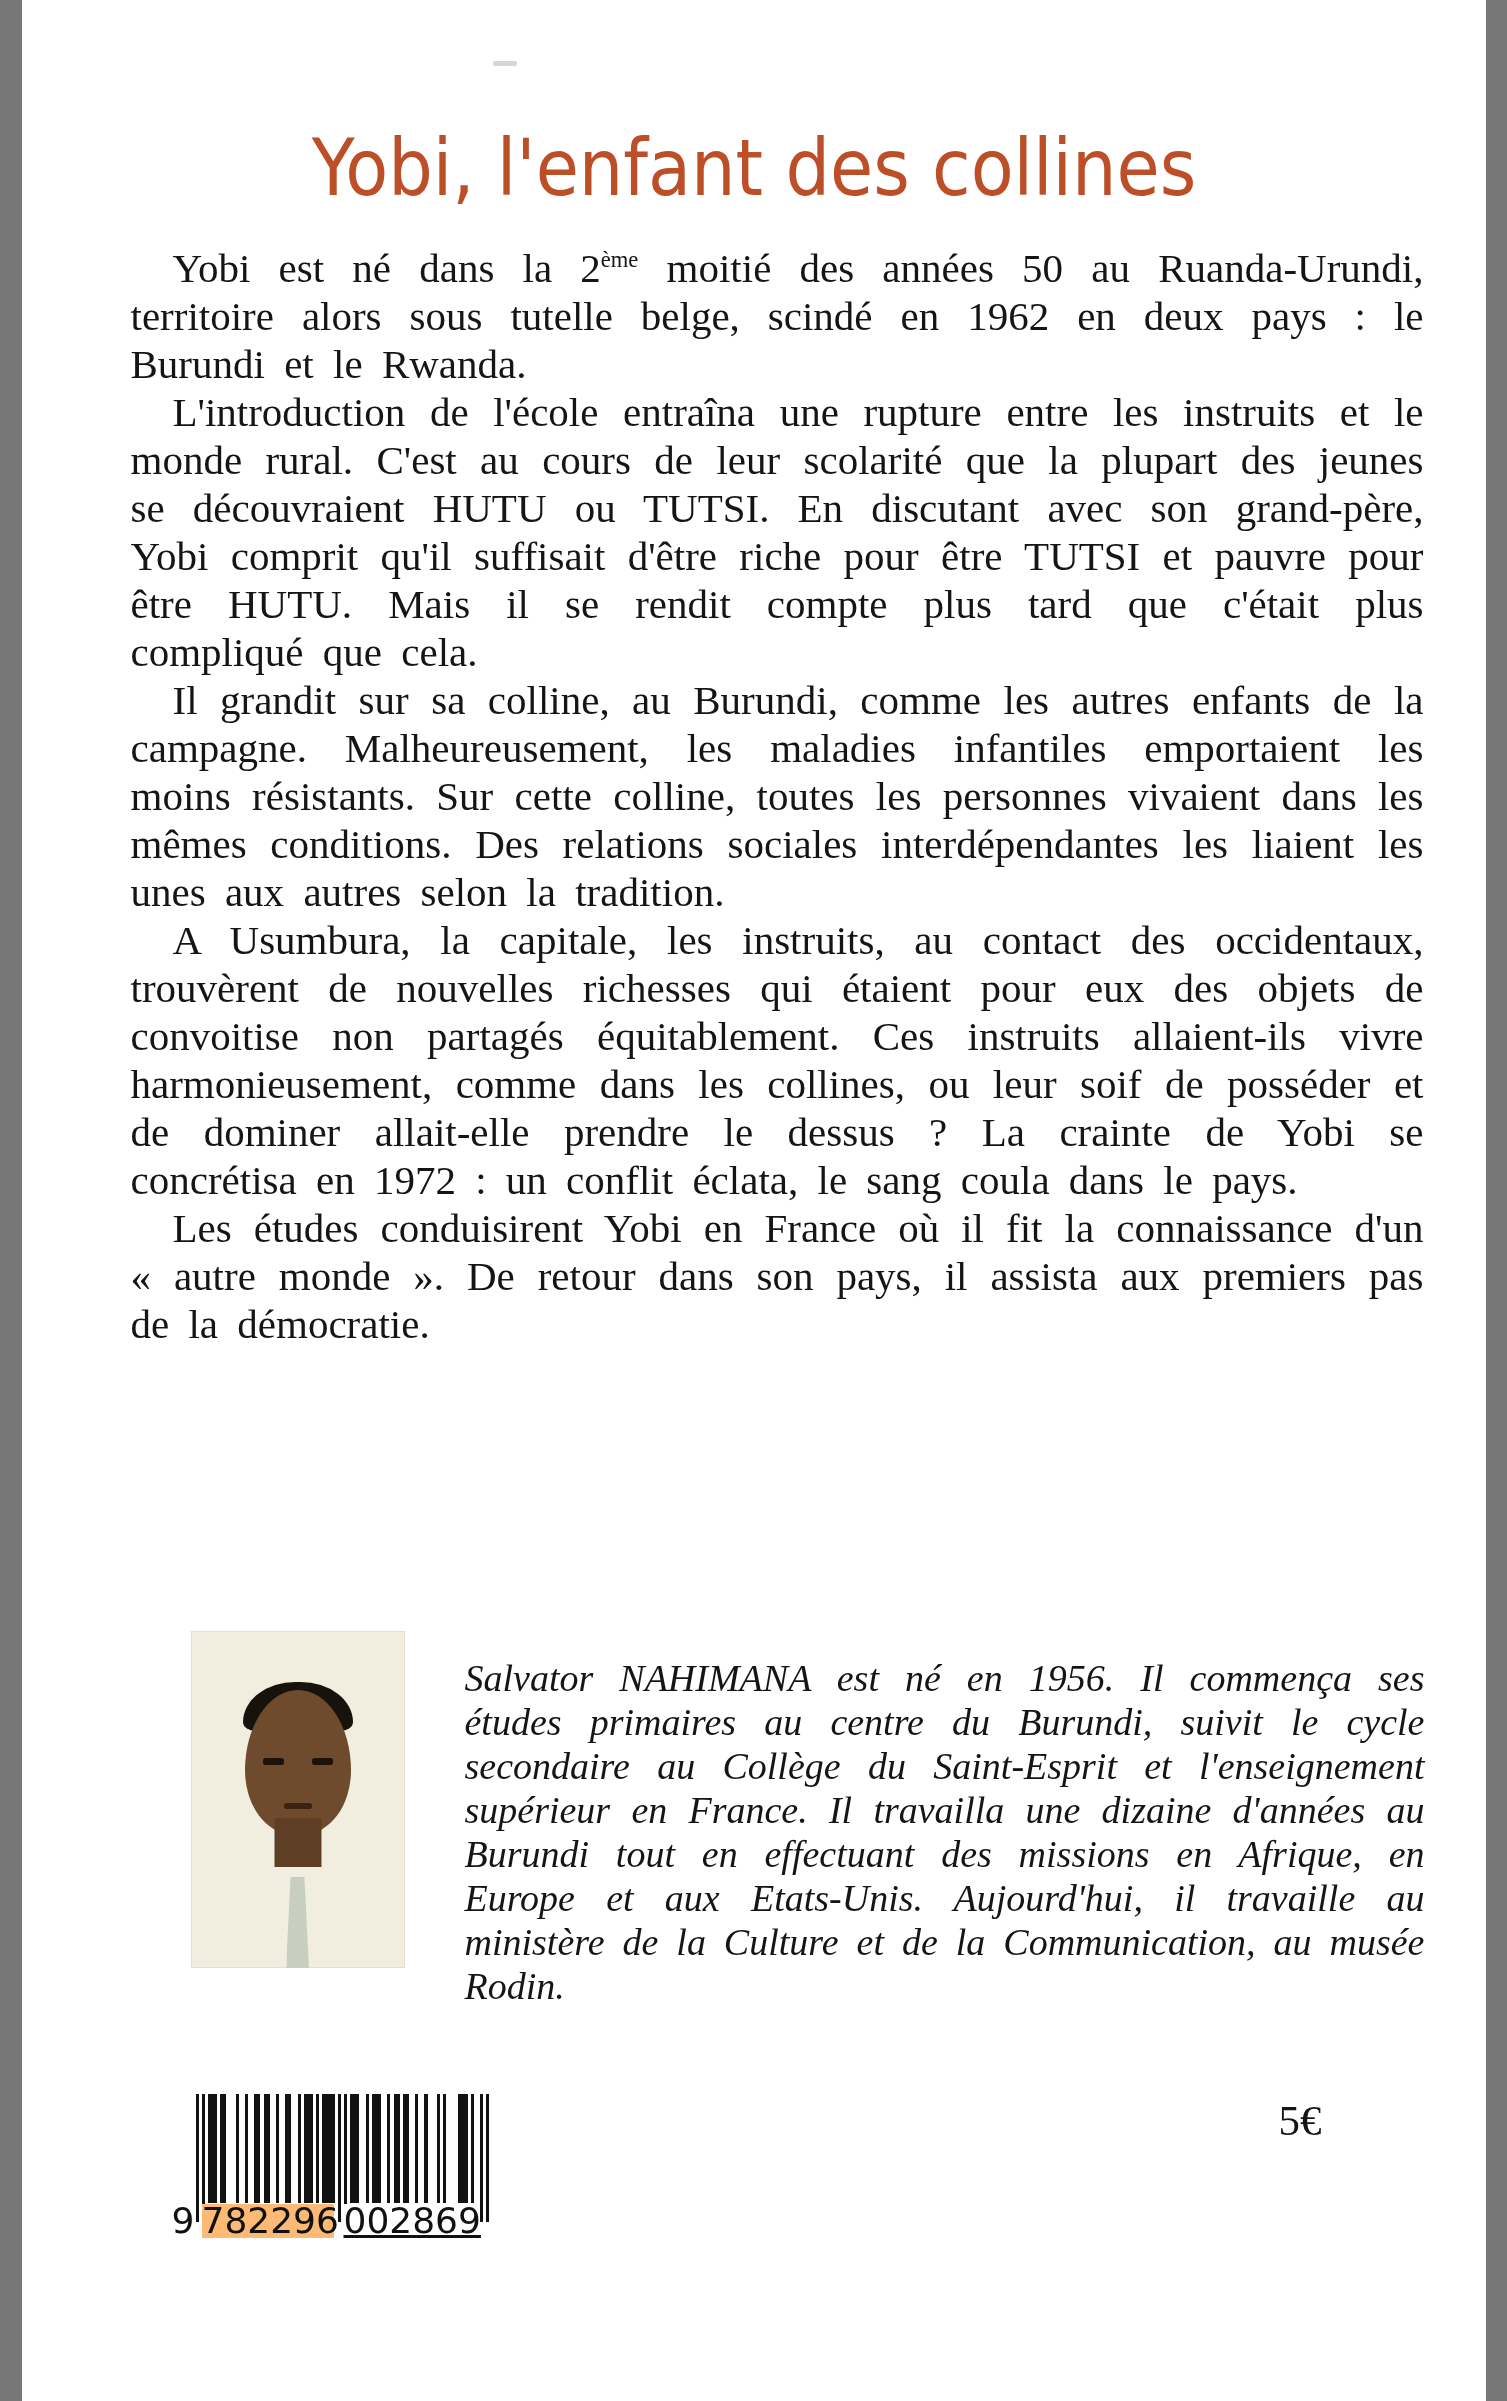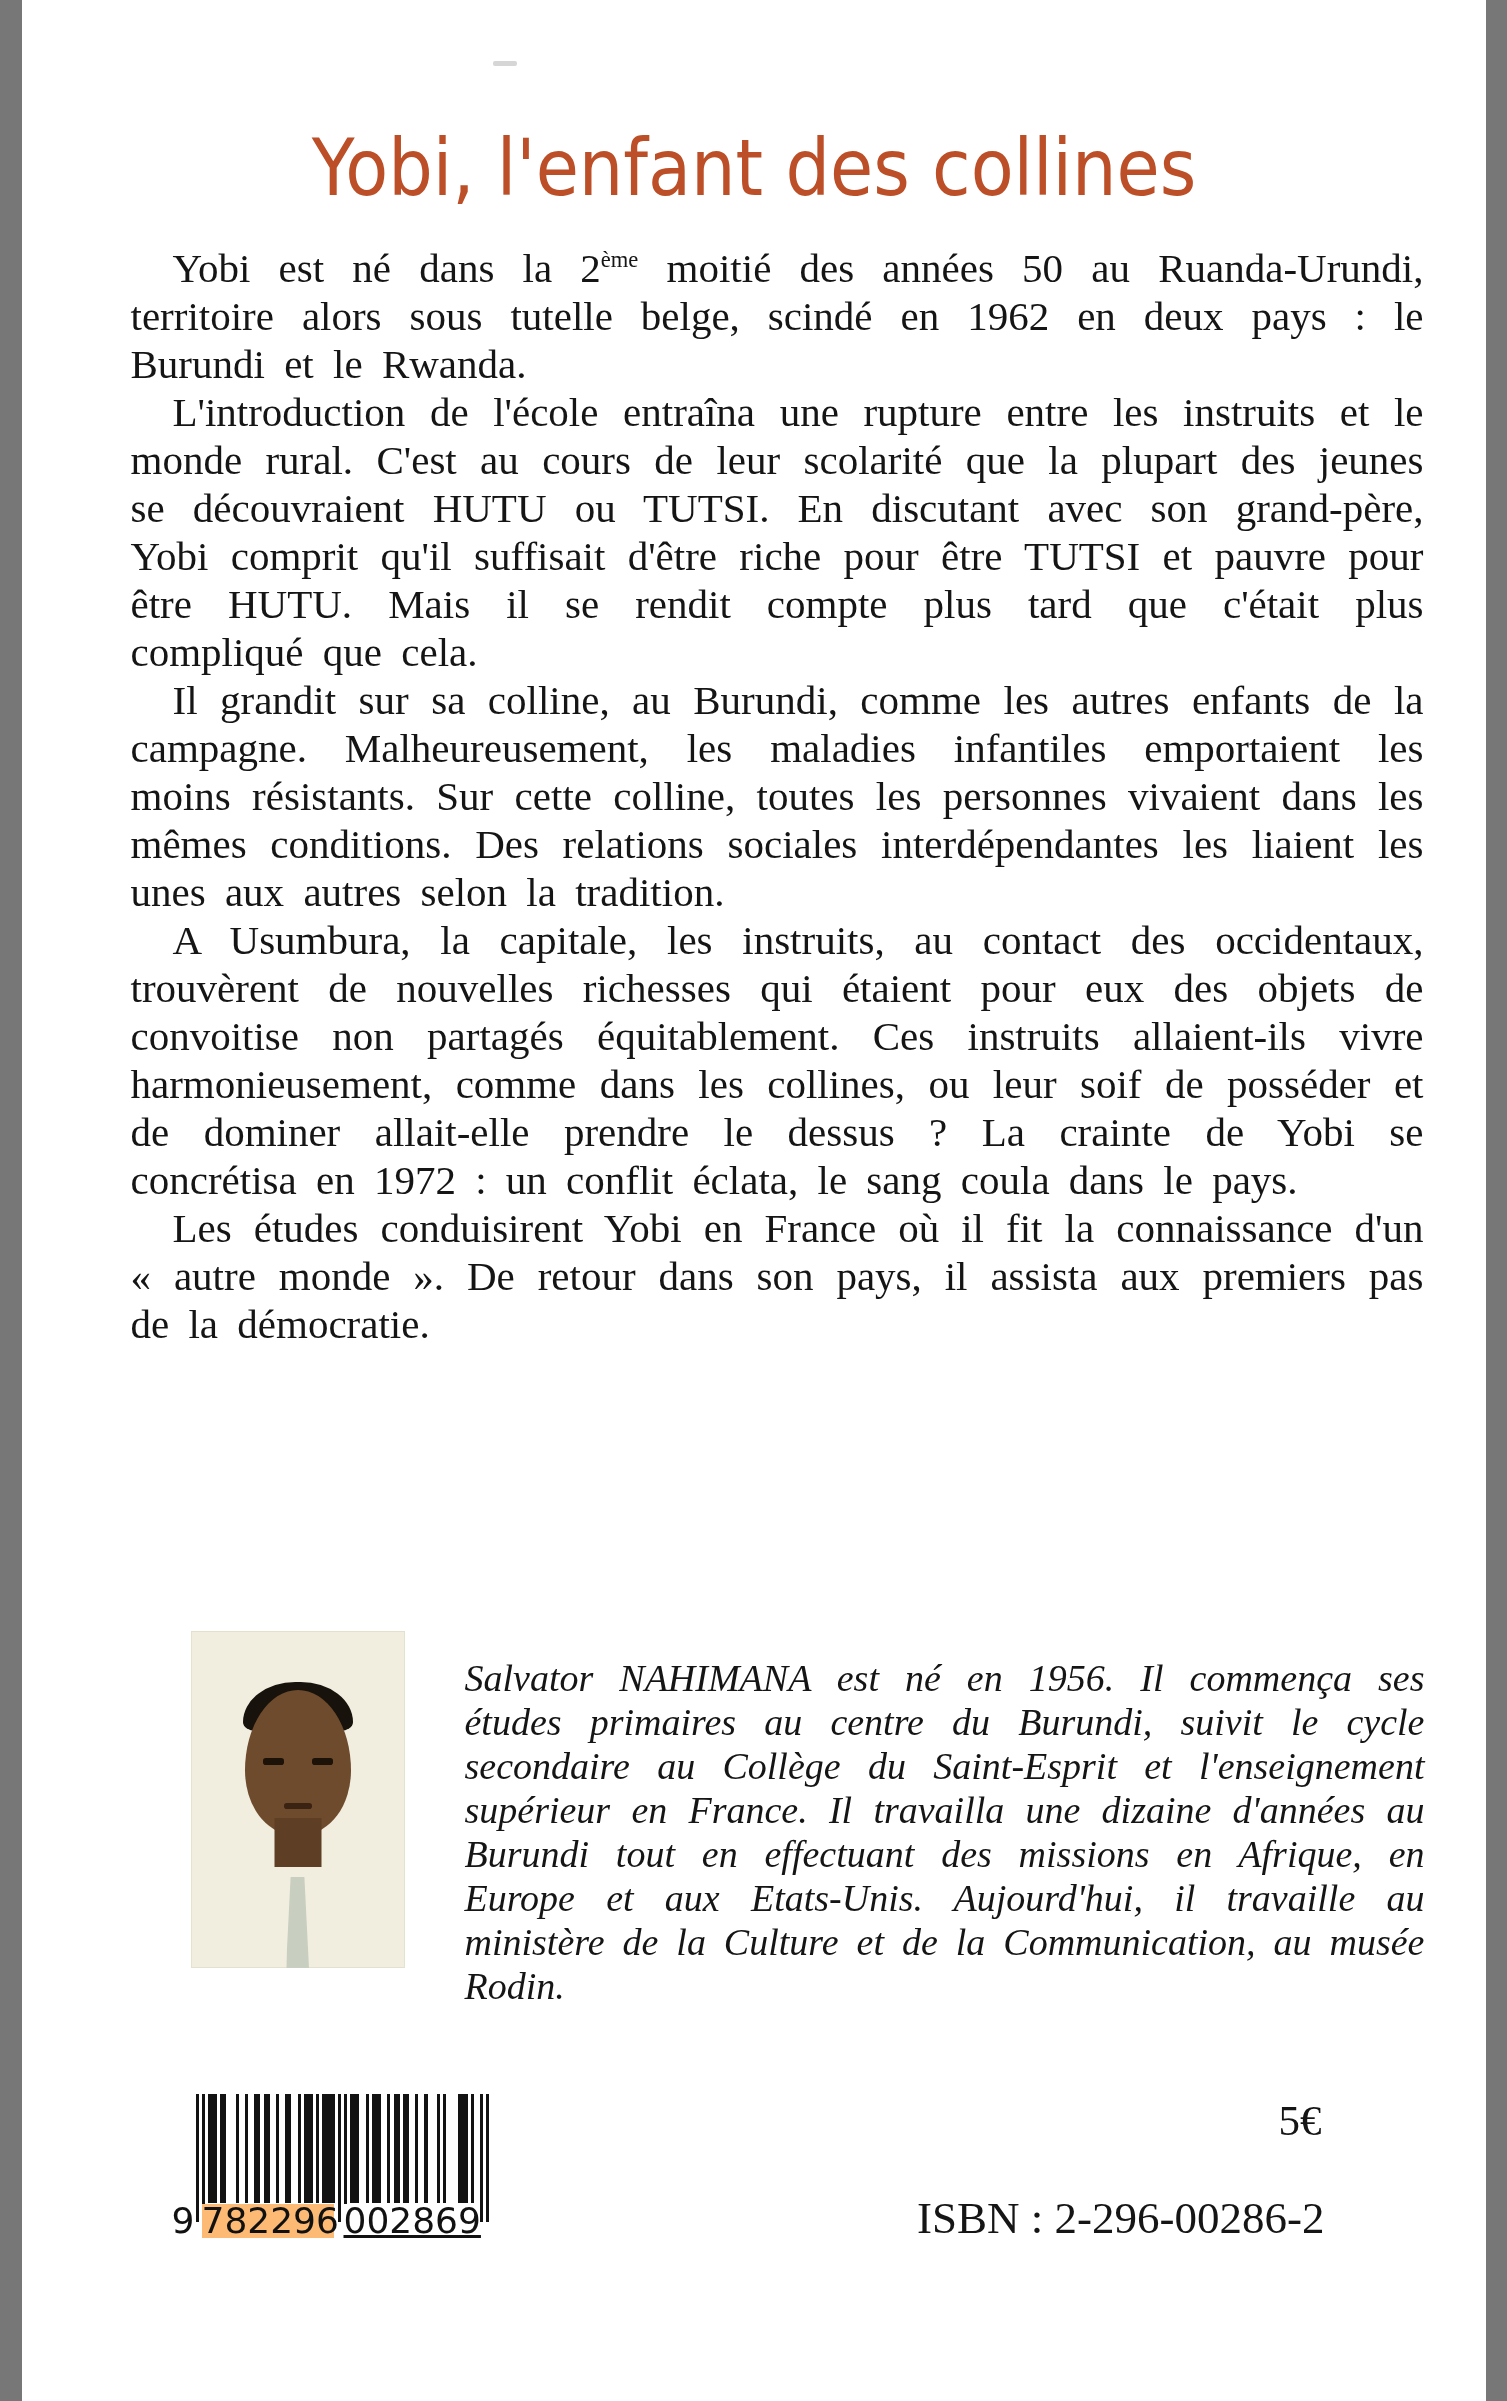--- a/index.html
+++ b/index.html
@@ -227,16 +227,15 @@
         <div class="bc-mod bc-bar bc-tall"></div>
       </div>
     <div class="barcode-digits">
       <span class="bc-d first">9</span>
       <span class="bc-d group1">782296</span>
       <span class="bc-d group2">002869</span>
     </div>
   </div>
 
   <div class="price-label">5€</div>
-  <div class="isbn-label">ISBN : 2-296-00286-2</div>
 
 </div>
 
 
 </body></html>

